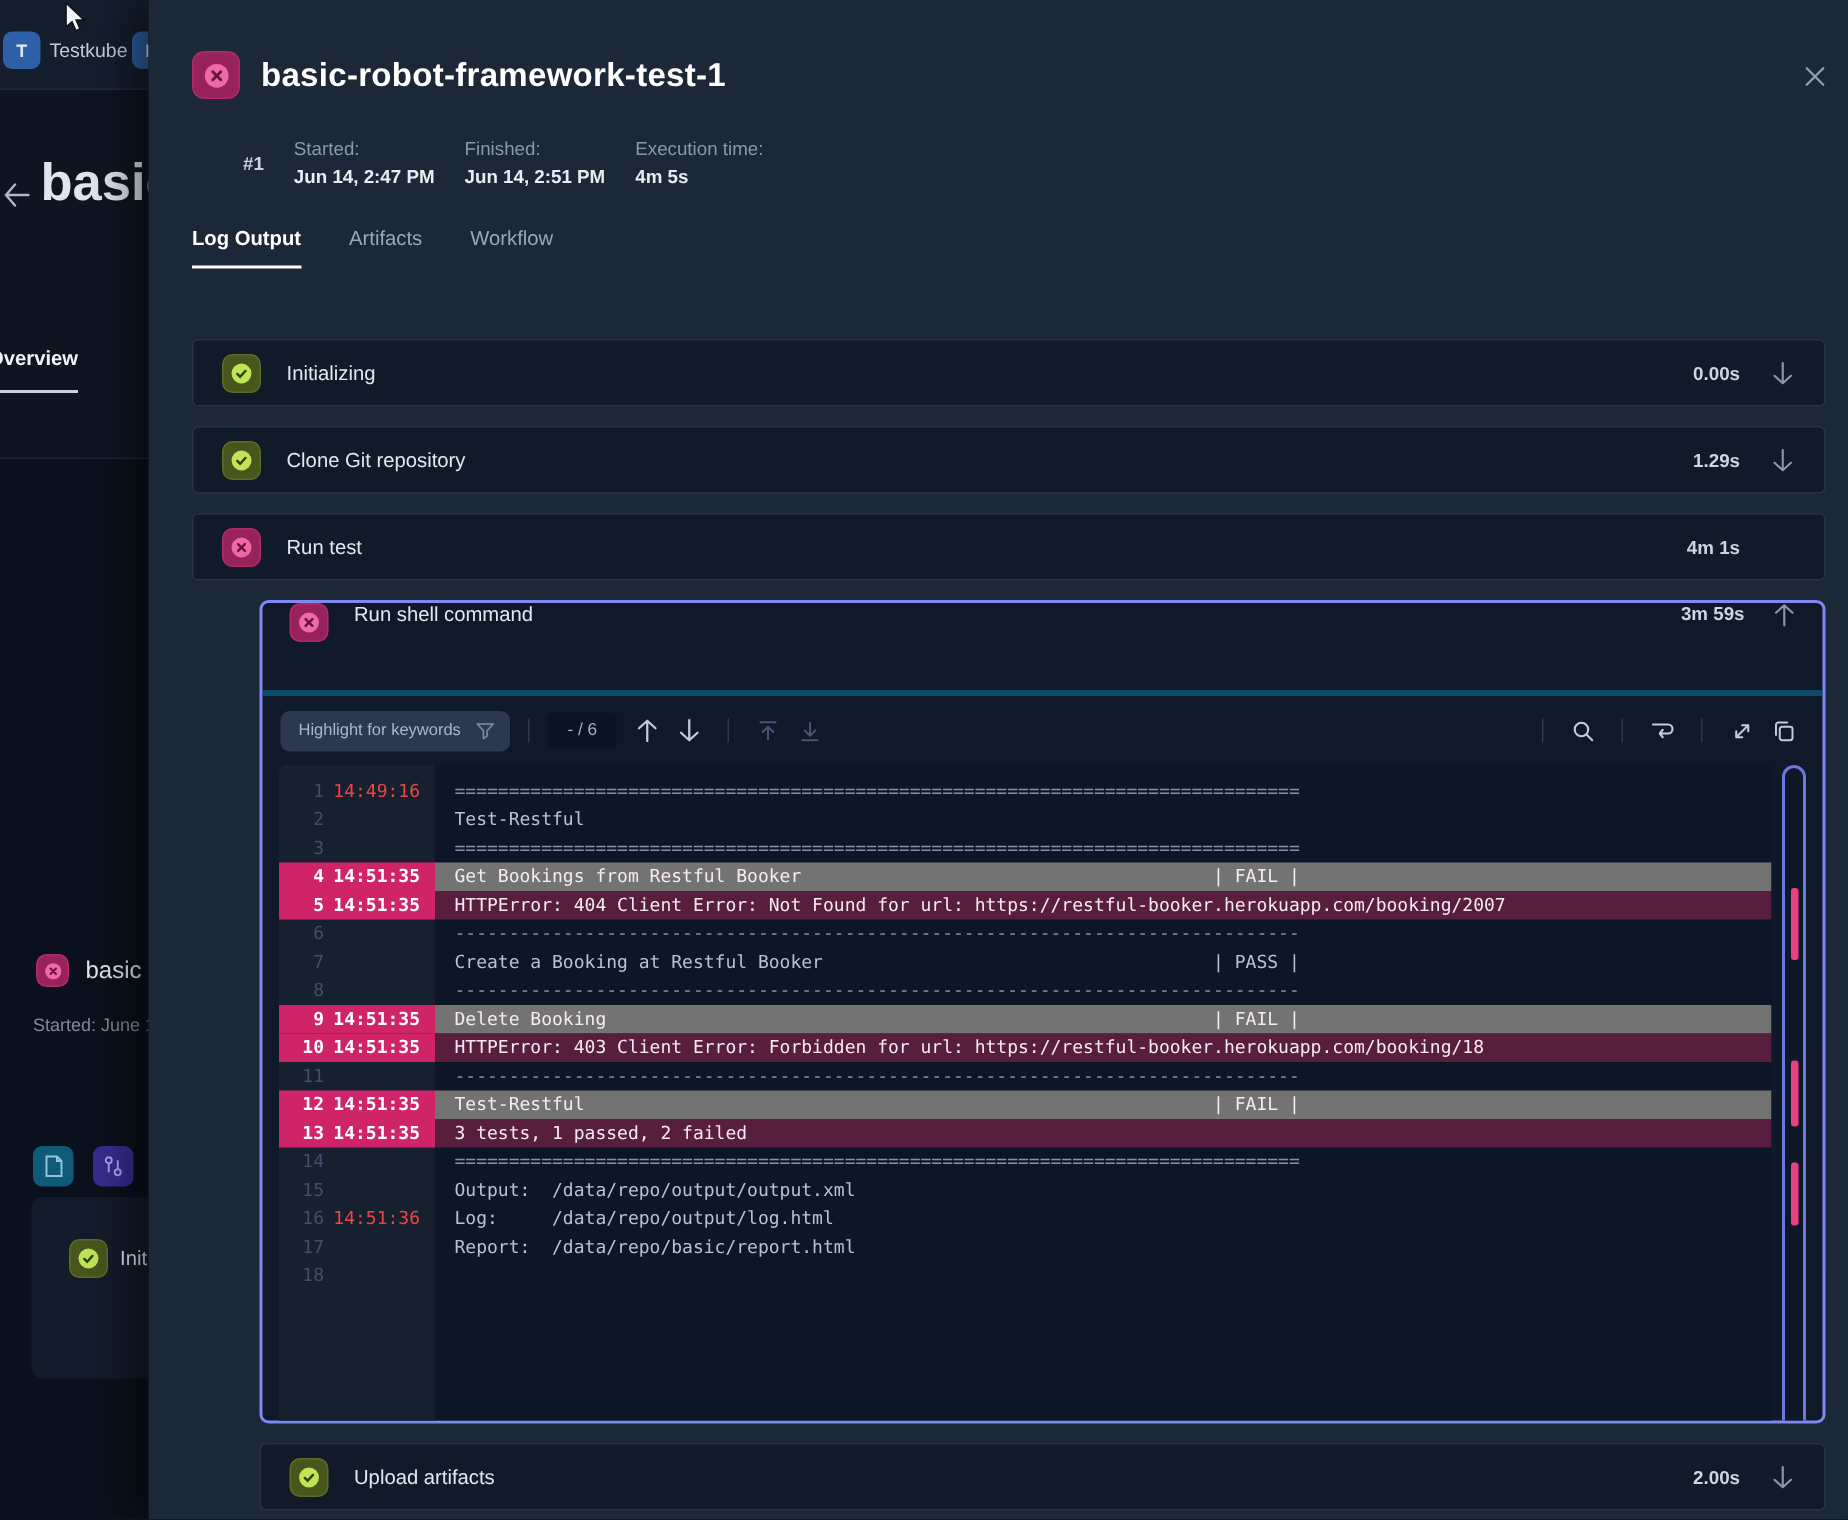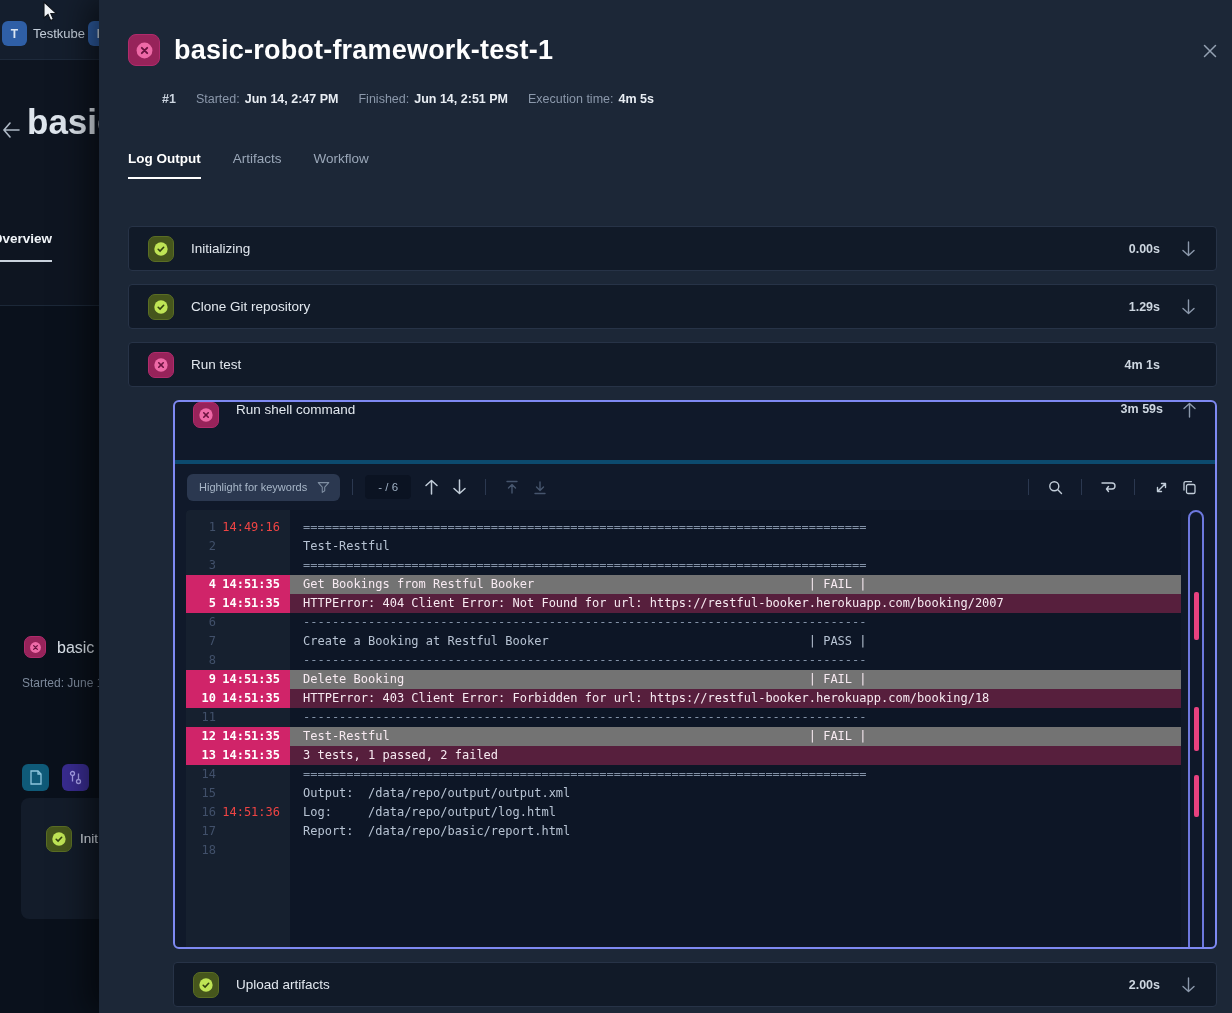--- a/index.html
+++ b/index.html
@@ -45,28 +45,28 @@
   .sicon.pass { background:#46561c; border:1px solid #5a6d24; }
   .sicon.fail { background:#97235a; border:1px solid #b02b6c; }
   .sicon.sz22 { width:22px; height:22px; }
   .sicon.sz26 { width:26px; height:26px; }
   .sicon.sz32 { width:32px; height:32px; border-radius:8px; }
 
   
   .drawer { position:absolute; left:99px; top:0; width:1133px; height:1013px;
             background:#1c2737; box-shadow:-10px 0 30px rgba(0,0,0,.55); }
   .d-head { position:absolute; left:29px; top:34px; display:flex; align-items:center; gap:14px; }
-  .d-title { font-size:27px; font-weight:bold; color:#ffffff; letter-spacing:.2px; }
+  .d-title { font-size:22px; font-weight:bold; color:#ffffff; letter-spacing:.2px; }
   .d-close { position:absolute; left:1100px; top:40px; width:22px; height:22px; color:#94a1b2;
              display:flex; align-items:center; justify-content:center; cursor:pointer; }
   .d-meta { position:absolute; left:63px; top:92px; display:flex; align-items:center; gap:20px;
             font-size:12.5px; color:#8b98ab; }
   .d-meta .v { color:#e8edf3; font-weight:bold; }
   .d-meta .num { color:#cbd4df; font-weight:bold; }
-  .mi { display:flex; gap:5px; }
+  .mi { display:flex; gap:5px;flex-direction:column; }
   .d-tabs { position:absolute; left:29px; top:151px; display:flex; gap:32px; }
   .dtab { font-size:13.5px; color:#9aa7b8; padding-bottom:11px; cursor:pointer; }
   .dtab.active { color:#ffffff; font-weight:bold; border-bottom:2px solid #ffffff; }
 
   .steps { position:absolute; left:29px; top:226px; width:1089px; }
   .step-row { height:45px; background:#111a28; border:1px solid #273347; border-radius:4px;
               display:flex; align-items:center; padding:0 18px 0 19px; margin-bottom:13px; }
   .step-row .lbl { margin-left:17px; font-size:13.5px; color:#e2e8ef; flex:1; }
   .step-row .dur { font-size:12.5px; color:#cdd6e0; font-weight:bold; }
   .step-row .chev { width:20px; margin-left:18px; color:#8b98ab; display:flex; justify-content:center; }

